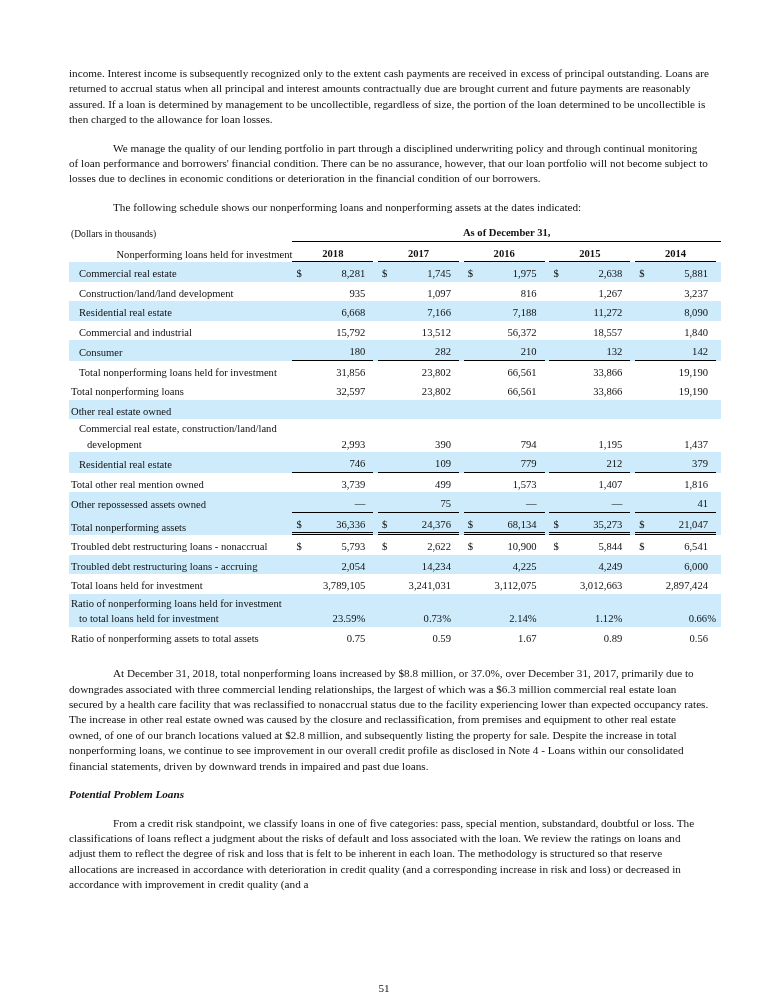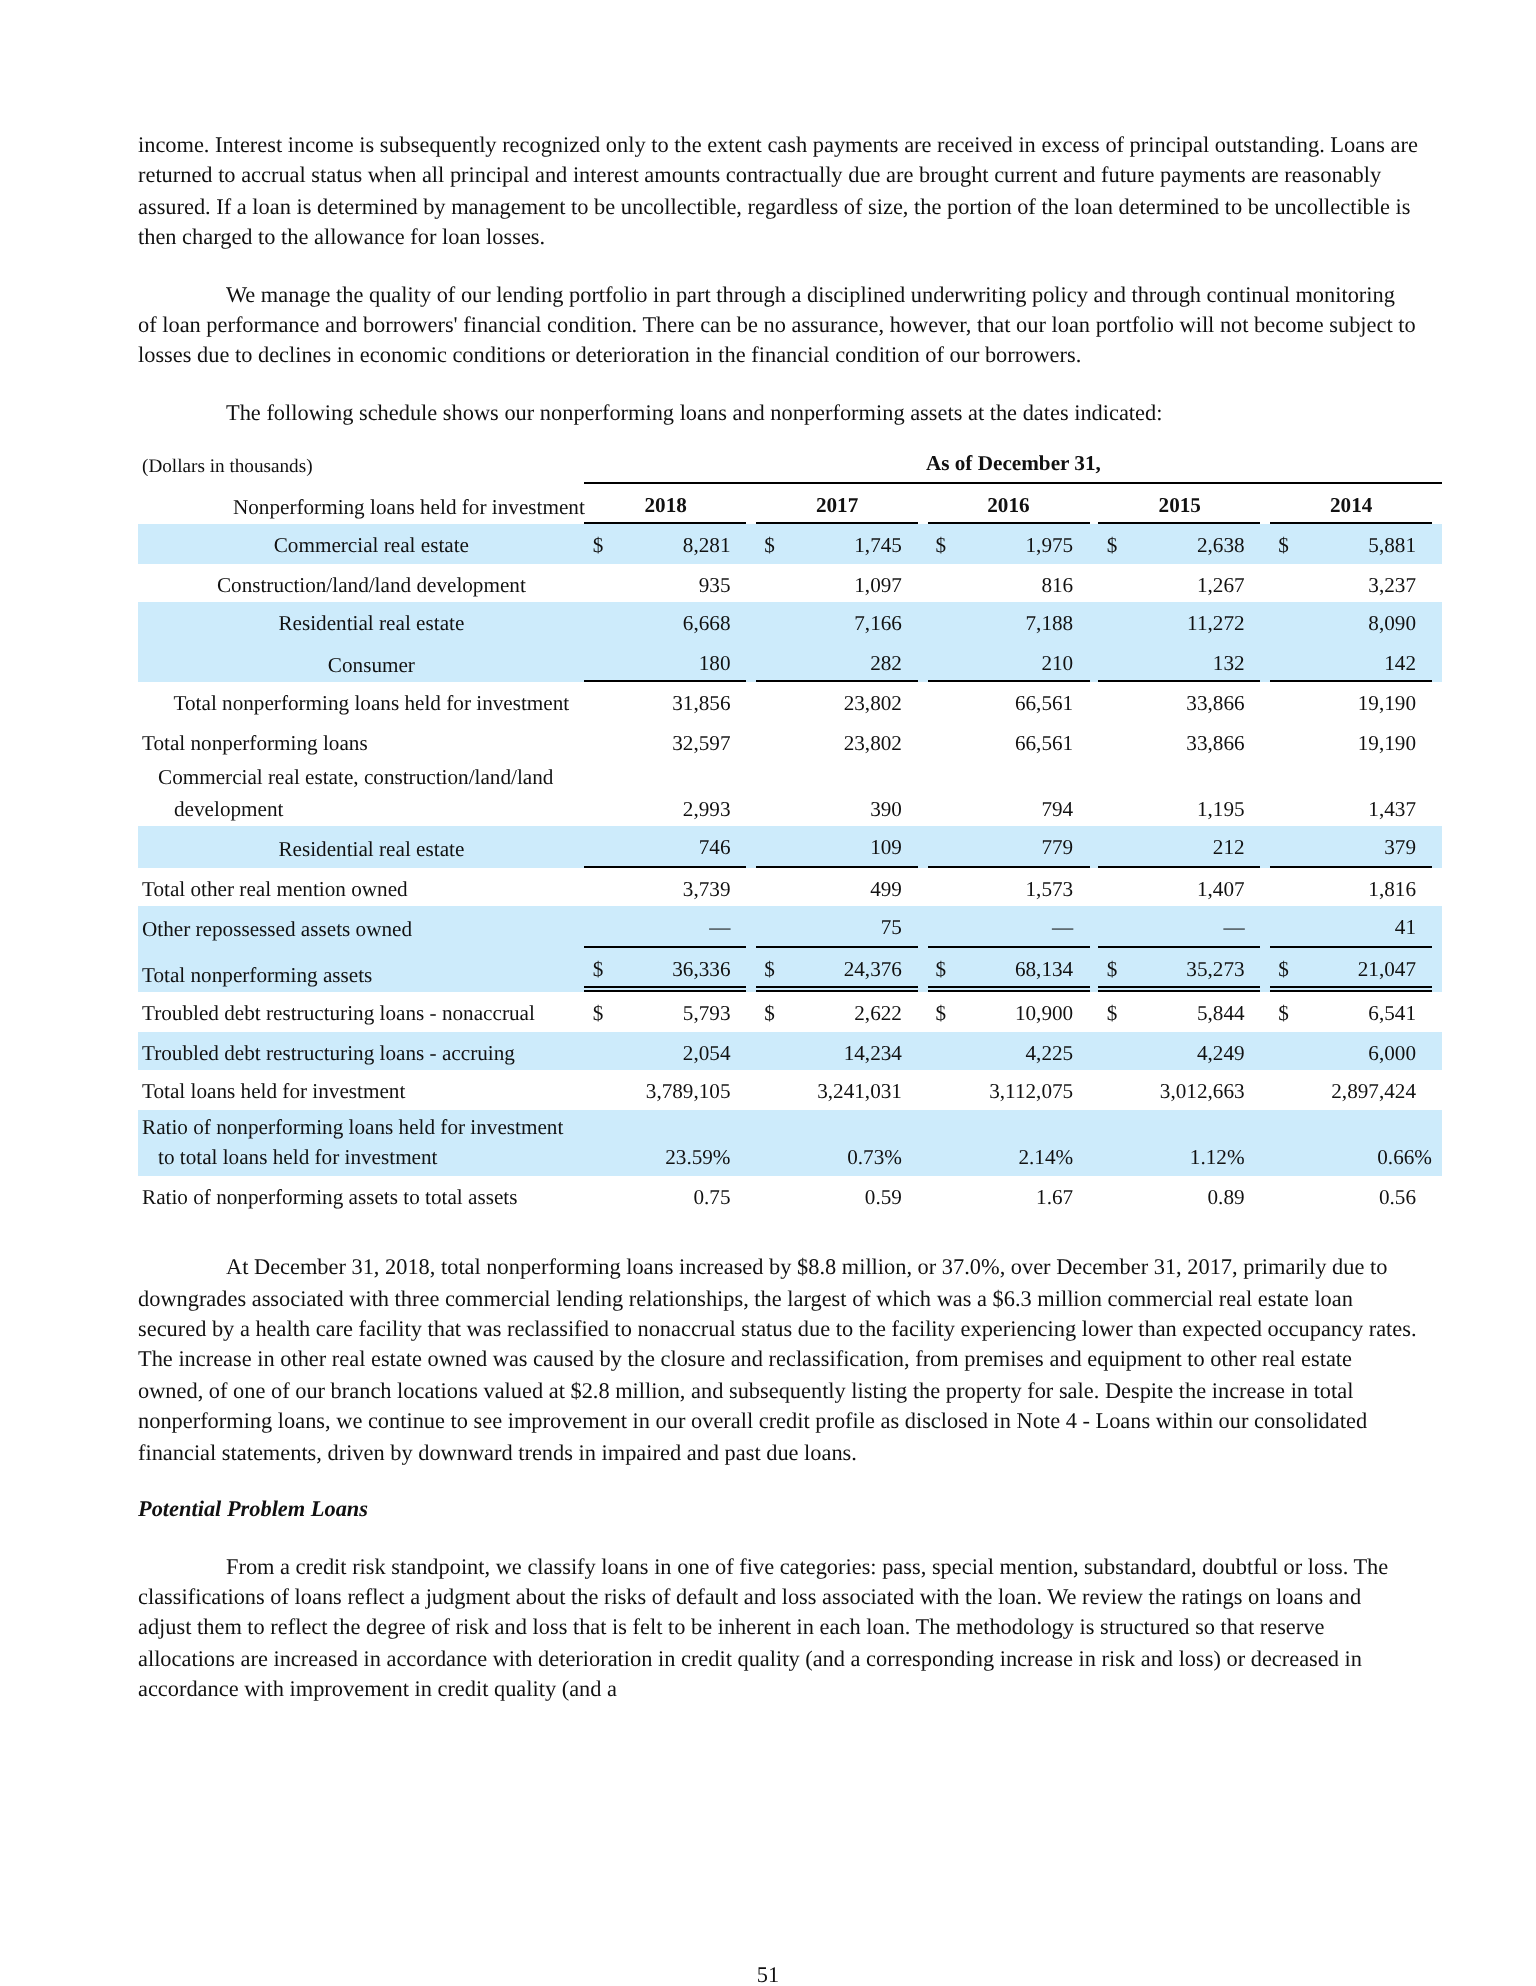--- a/index.html
+++ b/index.html
@@ -5,21 +5,21 @@
   html, body { margin: 0; padding: 0; background: #ffffff; }
   body { width: 768px; height: 993px; position: relative; font-family: "Liberation Serif", serif; color: #111; }
   .page { position: absolute; left: 69px; top: 66px; width: 640px; font-size: 11.2px; line-height: 15.4px; }
   p { margin: 0; text-align: left; }
   .para { margin-bottom: 13px; }
   .indent { text-indent: 44px; }
   .heading { font-weight: bold; font-style: italic; margin: 8px 0 13px 0; }
   table { border-collapse: separate; border-spacing: 0; width: 652px; font-size: 10.6px; margin-top: 4px; margin-bottom: 20px; }
   td { padding: 0; height: 19.5px; vertical-align: bottom; }
   .lbl { width: 232px; padding-left: 2px; }
-  .lbl.ind { padding-left: 10px; text-align: center; }
+  .lbl.ind { padding-left: 10px; }
   .lbl.ind2 { padding-left: 18px; text-indent: -8px; }
   .dol { width: 12px; padding-left: 4px; }
   .num { width: 62px; text-align: right; padding-right: 8px; }
   .gap { width: 6px; }
   tr.hl td { background: #cdebfb; }
   tr.hl td.gap { background: #cdebfb; }
   .hdr td { font-weight: bold; text-align: center; }
   .ub td.c { border-bottom: 1.5px solid #000; }
   .dbl td.c { border-bottom: 3px double #000; }
   .small { font-size: 9.6px; }
@@ -100,20 +100,38 @@
           <td class="dol c"></td>
           <td class="num c">7,188</td>
           <td class="gap"></td>
           <td class="dol c"></td>
           <td class="num c">11,272</td>
           <td class="gap"></td>
           <td class="dol c"></td>
           <td class="num c">8,090</td>
           <td class="gap"></td>
         </tr>
+        <tr>
+          <td class="lbl ind">Commercial and industrial</td>
+          <td class="dol c"></td>
+          <td class="num c">15,792</td>
+          <td class="gap"></td>
+          <td class="dol c"></td>
+          <td class="num c">13,512</td>
+          <td class="gap"></td>
+          <td class="dol c"></td>
+          <td class="num c">56,372</td>
+          <td class="gap"></td>
+          <td class="dol c"></td>
+          <td class="num c">18,557</td>
+          <td class="gap"></td>
+          <td class="dol c"></td>
+          <td class="num c">1,840</td>
+          <td class="gap"></td>
+        </tr>
         <tr class="hl ub">
           <td class="lbl ind">Consumer</td>
           <td class="dol c"></td>
           <td class="num c">180</td>
           <td class="gap"></td>
           <td class="dol c"></td>
           <td class="num c">282</td>
           <td class="gap"></td>
           <td class="dol c"></td>
           <td class="num c">210</td>
@@ -152,20 +170,38 @@
           <td class="num c">23,802</td>
           <td class="gap"></td>
           <td class="dol c"></td>
           <td class="num c">66,561</td>
           <td class="gap"></td>
           <td class="dol c"></td>
           <td class="num c">33,866</td>
           <td class="gap"></td>
           <td class="dol c"></td>
           <td class="num c">19,190</td>
+          <td class="gap"></td>
+        </tr>
+        <tr class="hl">
+          <td class="lbl">Other real estate owned</td>
+          <td class="dol c"></td>
+          <td class="num c"></td>
+          <td class="gap"></td>
+          <td class="dol c"></td>
+          <td class="num c"></td>
+          <td class="gap"></td>
+          <td class="dol c"></td>
+          <td class="num c"></td>
+          <td class="gap"></td>
+          <td class="dol c"></td>
+          <td class="num c"></td>
+          <td class="gap"></td>
+          <td class="dol c"></td>
+          <td class="num c"></td>
           <td class="gap"></td>
         </tr>
         <tr class="tall">
           <td class="lbl ind2">Commercial real estate, construction/land/land development</td>
           <td class="dol c"></td>
           <td class="num c">2,993</td>
           <td class="gap"></td>
           <td class="dol c"></td>
           <td class="num c">390</td>
           <td class="gap"></td>

